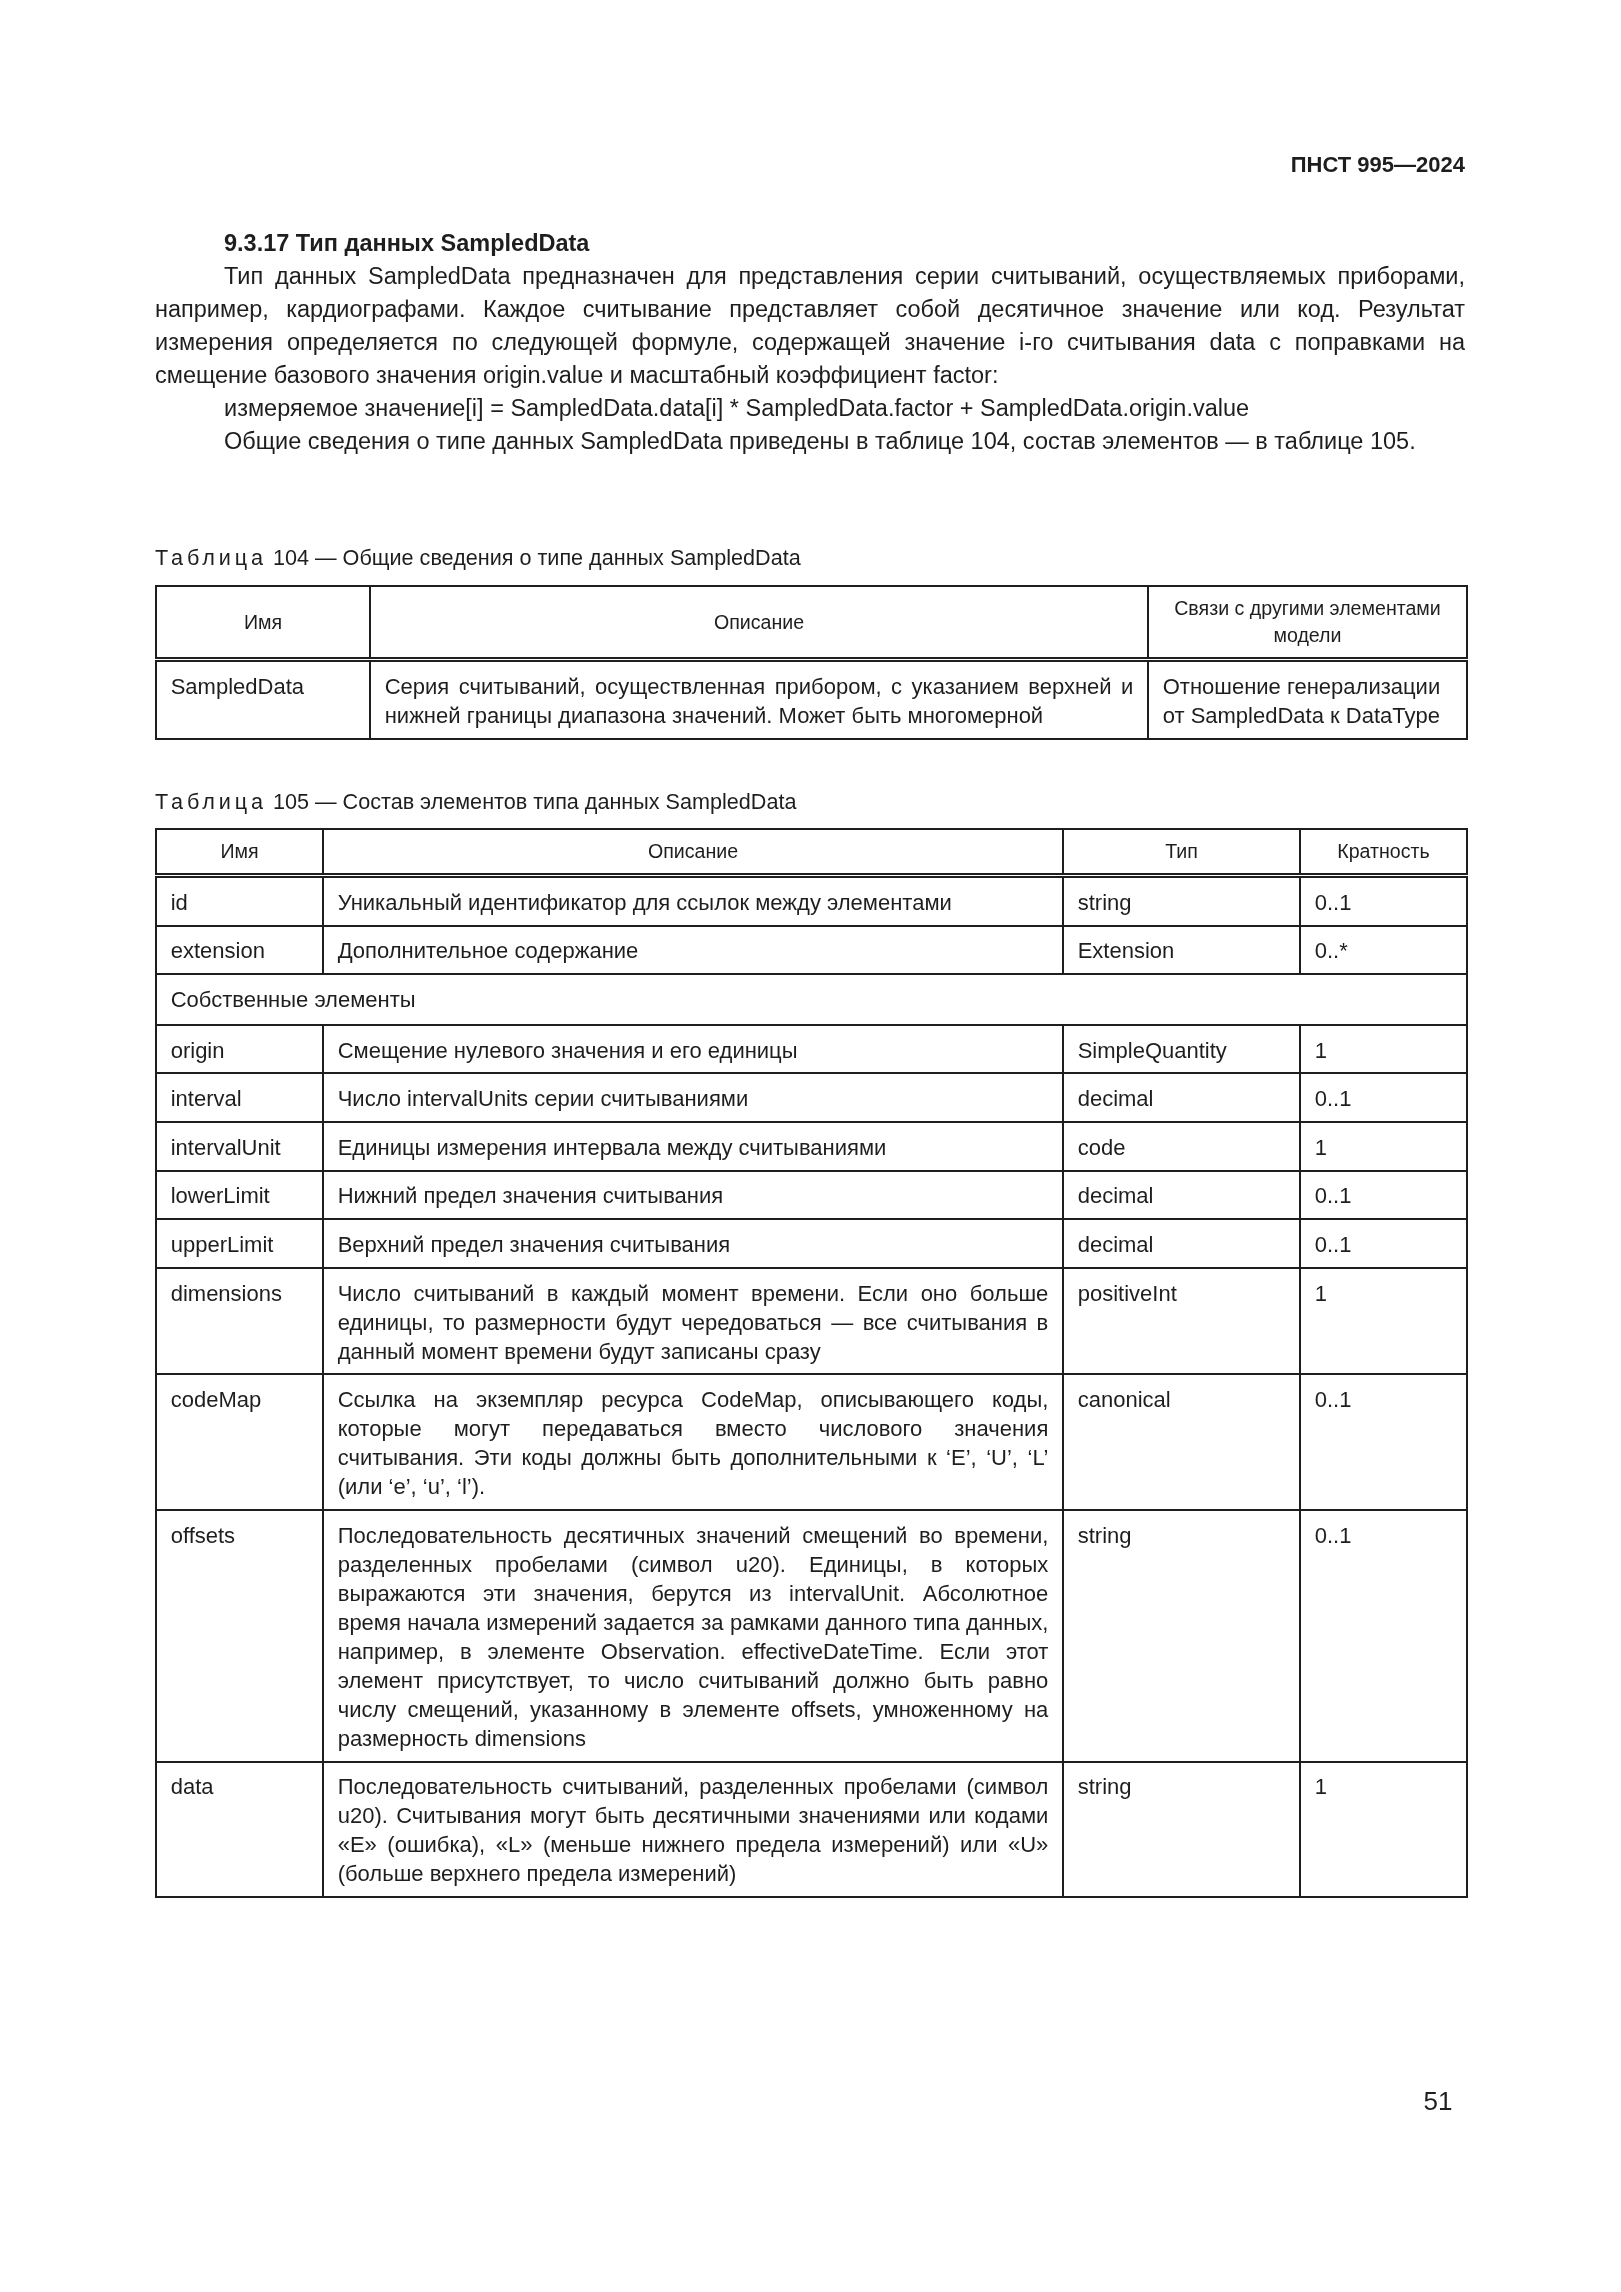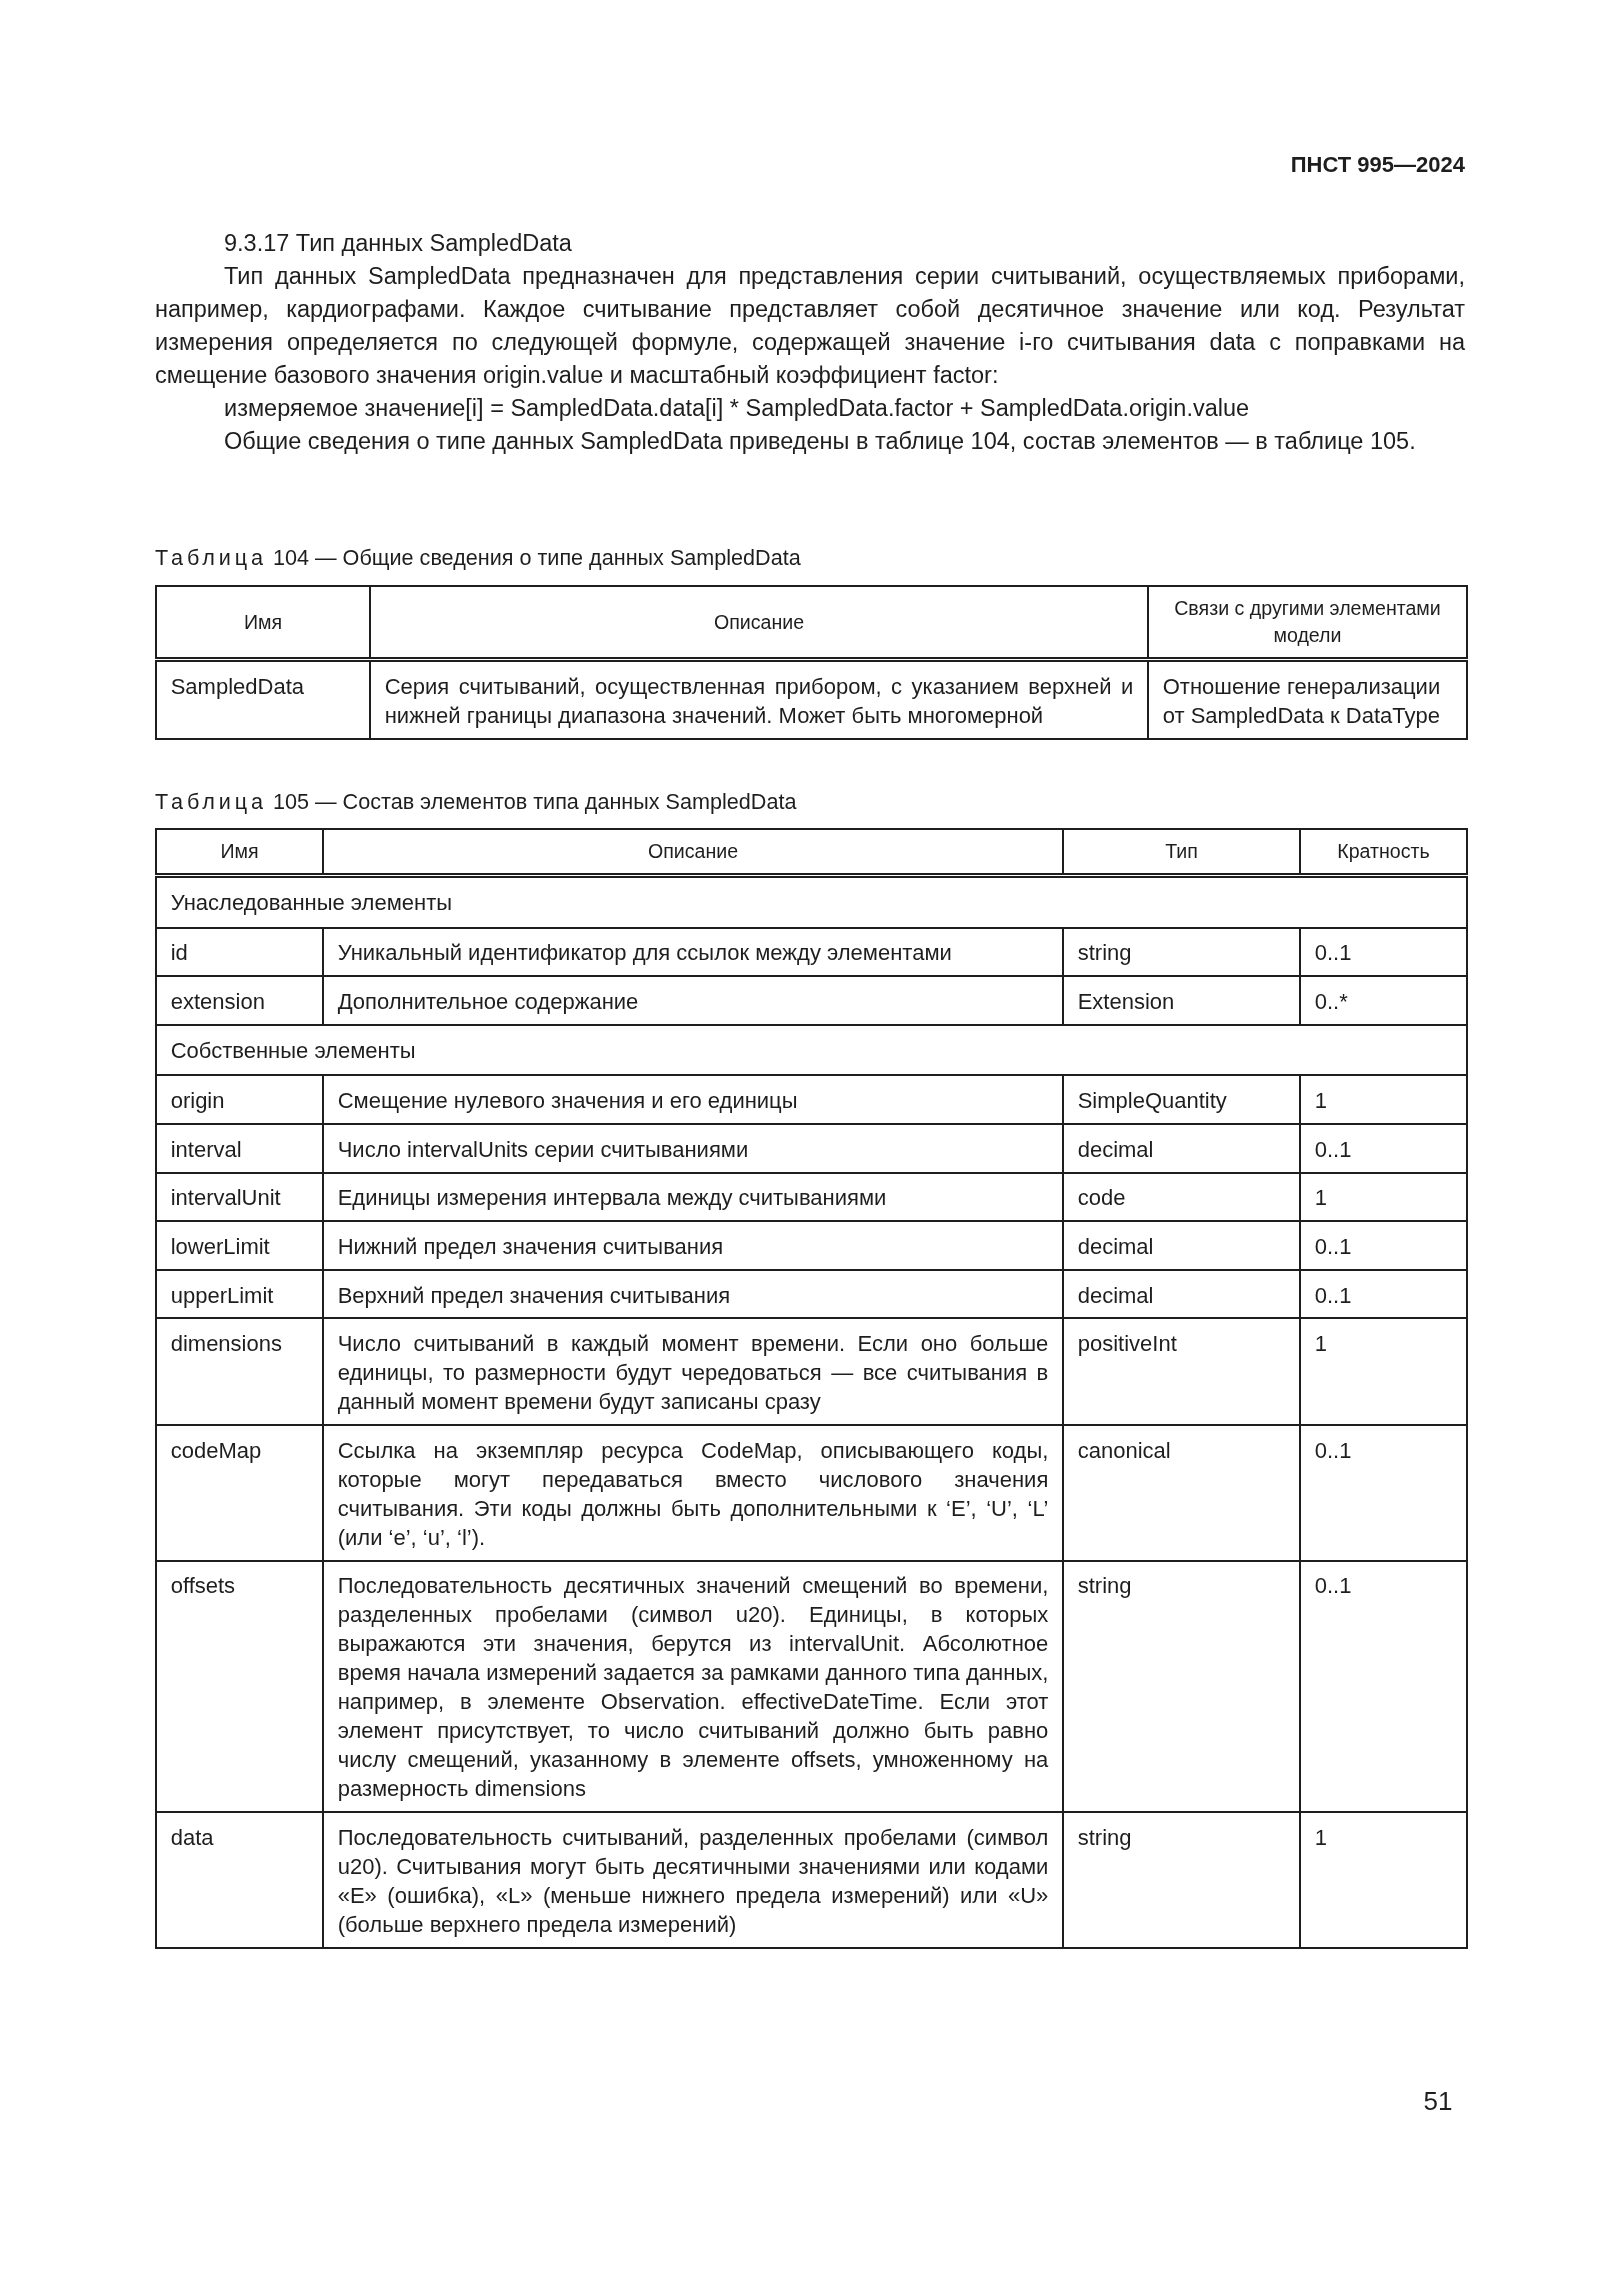--- a/index.html
+++ b/index.html
@@ -2,21 +2,21 @@
 <html><head>
 <meta charset="utf-8">
 <style>
   html, body { margin: 0; padding: 0; background: #ffffff; }
   body { width: 1621px; height: 2293px; position: relative; overflow: hidden;
          font-family: "Liberation Sans", "DejaVu Sans", sans-serif; color: #1e1e1e; }
   .abs { position: absolute; }
   .doc-code { left: 1225px; top: 152px; width: 240px; text-align: right; font-weight: bold; font-size: 22px; }
   .body-block { left: 155px; top: 227px; width: 1310px; font-size: 23.5px; line-height: 33px; }
   .body-block p { margin: 0; text-align: justify; text-indent: 69px; }
-  .body-block p.heading { font-weight: normal; }
+  .body-block p.heading { font-weight: bold; }
   .body-block p.formula { text-align: left; }
   .caption { left: 155px; font-size: 21.6px; }
   .caption .lbl { letter-spacing: 3.9px; margin-top: 16px; }
   table { position: absolute; border-collapse: collapse; table-layout: fixed; font-size: 22px; line-height: 29px; border-radius: 18px; }
   td, th { border: 2.9px solid #1e1e1e; vertical-align: top; padding: 9.8px 13.7px 7.8px 13.7px; font-weight: normal; text-align: left; }
   th { vertical-align: middle; text-align: center; font-size: 19.6px; line-height: 27.4px; padding: 7.8px 9.8px; }
   thead tr { border-bottom: 5.9px double #1e1e1e; }
   thead th { border-bottom: 5.9px double #1e1e1e; }
   td.just { text-align: justify; }
   td.group { padding: 9.8px 13.7px; }
@@ -75,23 +75,20 @@
     </colgroup>
   <thead>
     <tr>
       <th style="height:27.4px">Имя</th>
       <th>Описание</th>
       <th>Тип</th>
       <th>Кратность</th>
     </tr>
   </thead>
   <tbody>
-    <tr>
-      <td class="group" colspan="4">Унаследованные элементы</td>
-    </tr>
     <tr>
       <td>id</td>
       <td>Уникальный идентификатор для ссылок между элементами</td>
       <td>string</td>
       <td>0..1</td>
     </tr>
     <tr>
       <td>extension</td>
       <td>Дополнительное содержание</td>
       <td>Extension</td>

